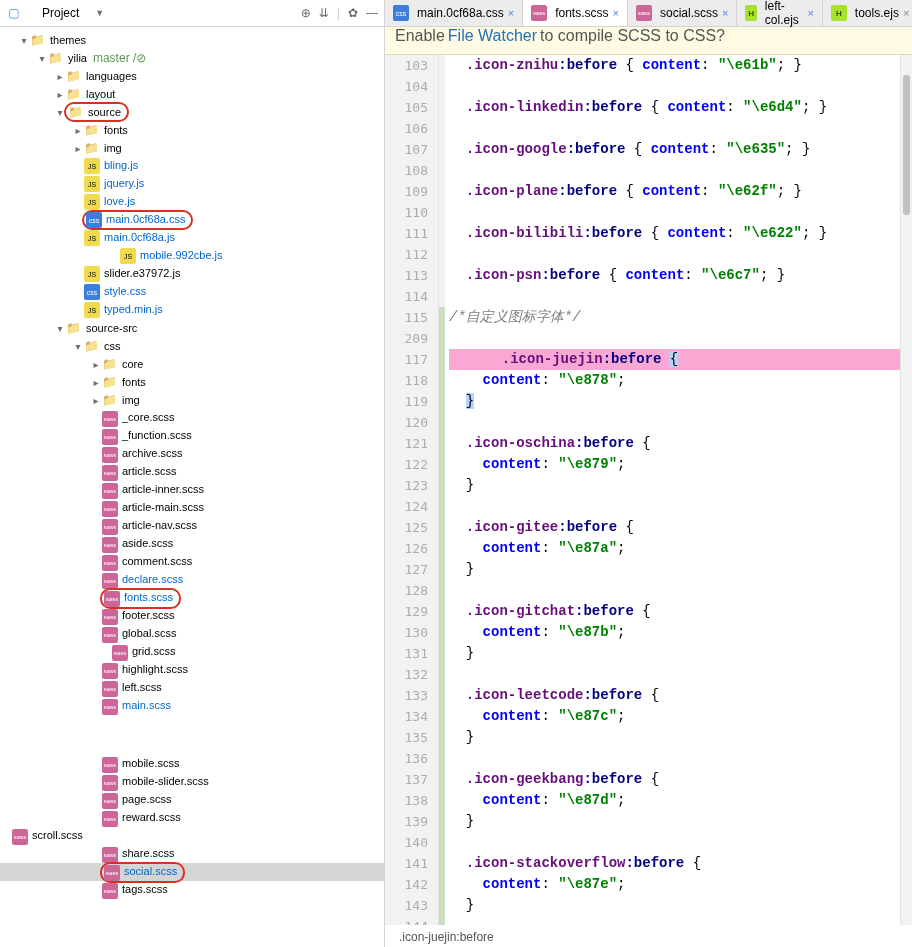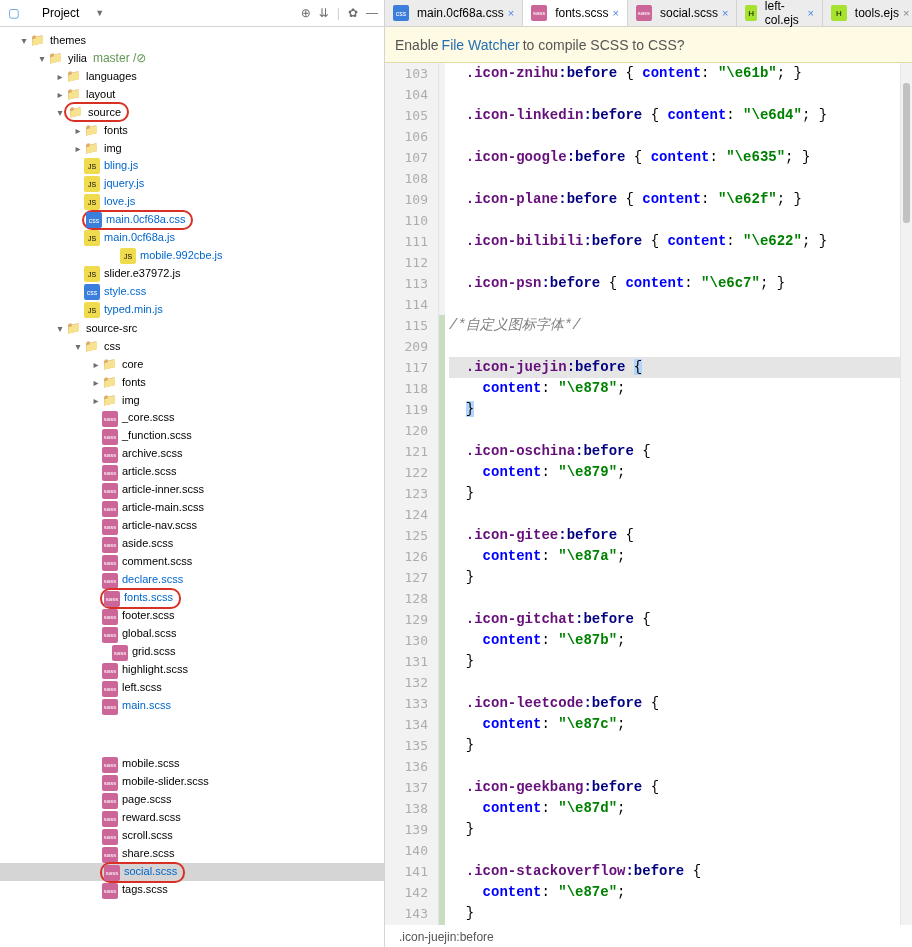--- a/index.html
+++ b/index.html
@@ -110,27 +110,26 @@
   gap: 4px;
   border-right: 1px solid #d4d4d4;
   background: #ececec;
   cursor: pointer;
   font-size: 12px;
 }
 .tab.active { background: #fff; }
 .tab .close { color: #888; font-size: 11px; }
 .tab.modified .close { color: #4a86e8; }
 .info-bar {
-  height: 36px;
+  height: 28px;
   background: #fffae3;
   border-bottom: 1px solid #e0dca8;
   display: flex;
-  align-items: center;
   padding: 0 10px;
-  font-size: 14px;
+  font-size: 16px;
   color: #555;
 }
 .info-bar a { color: #2470b3; text-decoration: none; margin: 0 3px; }
 .editor-body { flex: 1; display: flex; overflow: hidden; }
 .gutter {
   width: 54px;
   background: #f2f2f2;
   border-right: 1px solid #e4e4e4;
   text-align: right;
   padding-right: 10px;
@@ -155,21 +154,21 @@
   color: #000;
   overflow-x: hidden;
   padding-left: 4px;
 }
 .code .sel { color: #660e7a; font-weight: bold; }
 .code .pseudo { color: #000080; font-weight: bold; }
 .code .brace { color: #000; }
 .code .prop { color: #0000ff; font-weight: bold; }
 .code .str { color: #008000; font-weight: bold; }
 .code .comment { color: #808080; font-style: italic; }
-.code .highlight-line { background: #e5e5e5; display: inline-block; width: 100%; }
+.code .highlight-line { background: #f9a8d4; display: inline-block; width: 100%; padding-left: 36px; }
 .code .caret-bracket { background: #b3d4fc; }
 .status-bar {
   height: 22px;
   border-top: 1px solid transparent;
   display: flex;
   align-items: center;
   padding: 0 14px;
   font-size: 12px;
   color: #555;
 }
@@ -360,21 +359,21 @@
           <span><span class="file-icon sass-icon"></span><span class="tree-label">mobile-slider.scss</span></span>
         </div>
         <div class="tree-row" style="padding-left: 90px;">
           <span class="expander"></span>
           <span><span class="file-icon sass-icon"></span><span class="tree-label">page.scss</span></span>
         </div>
         <div class="tree-row" style="padding-left: 90px;">
           <span class="expander"></span>
           <span><span class="file-icon sass-icon"></span><span class="tree-label">reward.scss</span></span>
         </div>
-        <div class="tree-row" style="padding-left: 90px;">
+        <div class="tree-row" style="">
           <span class="expander"></span>
           <span><span class="file-icon sass-icon"></span><span class="tree-label">scroll.scss</span></span>
         </div>
         <div class="tree-row" style="padding-left: 90px;">
           <span class="expander"></span>
           <span><span class="file-icon sass-icon"></span><span class="tree-label">share.scss</span></span>
         </div>
         <div class="tree-row selected" style="padding-left: 90px;">
           <span class="expander"></span>
           <span class="red-box"><span class="file-icon sass-icon"></span><span class="tree-label link">social.scss</span></span>

